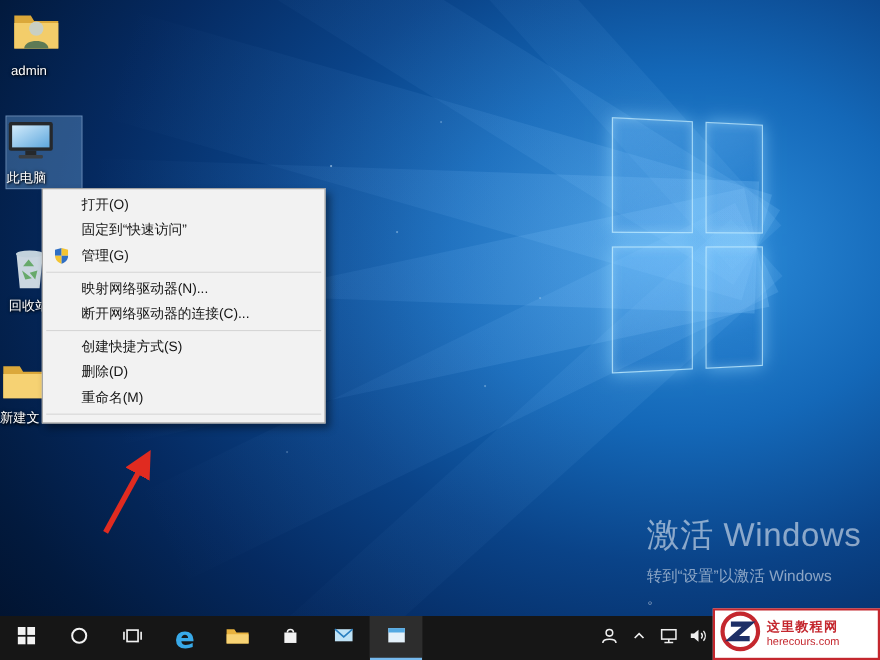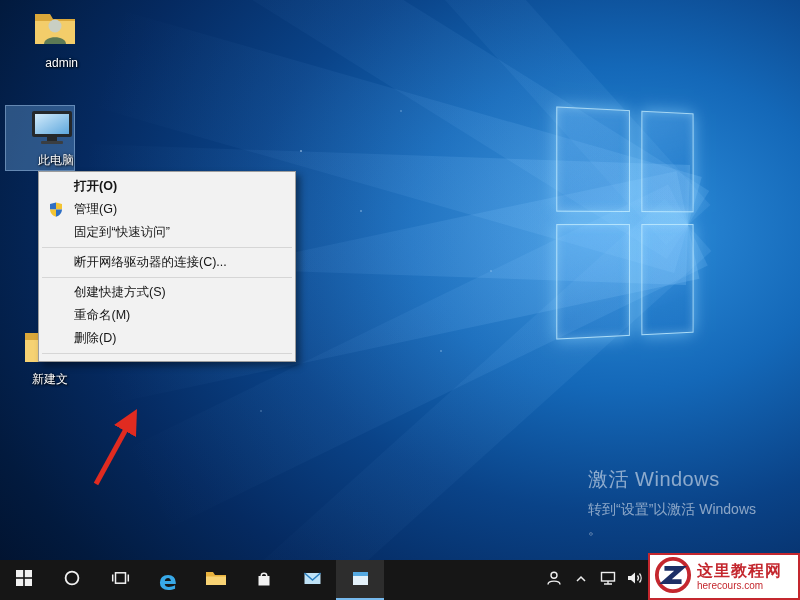--- a/index.html
+++ b/index.html
@@ -25,61 +25,61 @@
   .pane{background:linear-gradient(160deg, rgba(120,195,255,.34), rgba(60,130,210,.10) 70%);
     border:1px solid rgba(200,240,255,.8);
     box-shadow:0 0 16px rgba(140,210,255,.65), inset 0 0 10px rgba(180,230,255,.35)}
   .dust{position:absolute;left:300px;top:150px;width:2px;height:2px;border-radius:50%;
     background:rgba(210,235,255,.55);
     box-shadow:60px 60px rgba(210,235,255,.4), -80px 140px rgba(210,235,255,.3),
       140px 200px rgba(210,235,255,.35), -40px 260px rgba(210,235,255,.25),
       100px -40px rgba(210,235,255,.3), 190px 120px rgba(210,235,255,.3)}
 
   
-  .dicon{position:absolute;z-index:2;display:flex;flex-direction:column;align-items:flex-end;gap:3px;width:68px;cursor:default}
+  .dicon{position:absolute;z-index:2;display:flex;flex-direction:column;align-items:flex-start;gap:3px;width:68px;cursor:default}
   .dicon .dlabel{font-size:12px;line-height:13px;color:#fff;text-align:center;
     text-shadow:1px 1px 2px rgba(0,0,0,.95), 0 0 3px rgba(0,0,0,.7)}
   .dicon.selected{background:rgba(105,160,215,.40);outline:1px solid rgba(165,205,245,.6);padding:4px 0 3px}
   #icon-admin{left:10px;top:8px}
   #icon-thispc{left:6px;top:106px}
   #icon-recycle{left:8px;top:222px}
   #icon-newfolder{left:0px;top:328px}
 
   
   .ctx{position:absolute;left:38px;top:171px;width:258px;z-index:6;background:#f2f2f2;
     border:1px solid #9d9d9d;box-shadow:4px 4px 7px rgba(0,0,0,.42);padding:3px 0 4px;
     font-size:12.5px;color:#151515}
   .ctx .item{position:relative;height:23px;line-height:23px;padding-left:35px;white-space:nowrap}
-  .ctx .item.bold{font-weight:bold}
+  .ctx .item.bold{font-weight:normal}
   .ctx .sep{height:1px;background:#d6d6d6;margin:3px 3px}
   .ctx .micon{position:absolute;left:10px;top:4px}
 
   
   .note-arrow{position:absolute;left:78px;top:406px;z-index:9;pointer-events:none}
 
   
   .watermark{position:absolute;left:588px;top:466px;z-index:2;color:rgba(245,248,252,.55)}
-  .watermark .l1{font-size:20px;letter-spacing:.5px}
+  .watermark .l1{font-size:30px;letter-spacing:.5px}
   .watermark .l2{font-size:14px;margin-top:8px}
   .watermark .l3{font-size:14px;margin-top:2px}
 
   
   .taskbar{position:absolute;left:0;bottom:0;width:800px;height:40px;background:#161616;
     z-index:20;display:flex;align-items:stretch}
   .tbtn{width:48px;display:flex;align-items:center;justify-content:center;position:relative;cursor:pointer}
   .tbtn.active{background:#2d2d2d;box-shadow:inset 0 -2px 0 #76b9ed}
   .edge-e{color:#38a9e8;font-size:27px;font-weight:bold;font-family:"DejaVu Sans",sans-serif;line-height:1}
   .tray{margin-left:auto;margin-right:152px;display:flex}
   .tray .tbtn{width:27px}
 
   
   .sitebadge{position:absolute;right:0;bottom:0;width:152px;height:47px;z-index:30;background:#fff;
     border:2px solid #c4272e;display:flex;align-items:center;gap:5px;padding:2px 4px}
   .sitebadge .txt{display:flex;flex-direction:column;line-height:1.15}
-  .sitebadge .t1{color:#c4272e;font-weight:bold;font-size:16px;letter-spacing:1px}
+  .sitebadge .t1{color:#c4272e;font-weight:bold;font-size:12px;letter-spacing:1px}
   .sitebadge .t2{color:#c4272e;font-size:10px}
 </style>
 </head>
 <body>
 
 <div class="wallpaper">
   <div class="beam b1"></div>
   <div class="beam b2"></div>
   <div class="beam b3"></div>
   <div class="beam b4"></div>
@@ -147,45 +147,46 @@
 </div>
 
 <div class="watermark">
   <div class="l1">激活 Windows</div>
   <div class="l2">转到“设置”以激活 Windows</div>
   <div class="l3">。</div>
 </div>
 
 <div class="ctx">
   <div class="item bold"><span>打开(O)</span></div>
+  <div class="item"><span>固定到“快速访问”</span></div>
   <div class="item">
     <span class="micon">
       <svg width="14" height="15" viewBox="0 0 14 15">
         <defs>
             <clipPath id="sh">
               <path d="M7,.5 L13,2 V7 C13,11.2 10.4,13.6 7,14.8 C3.6,13.6 1,11.2 1,7 V2 Z"></path>
             </clipPath>
           </defs>
         <g clip-path="url(#sh)">
           <rect x="0" y="0" width="7" height="7.5" fill="#2f6fc4"></rect>
           <rect x="7" y="0" width="7" height="7.5" fill="#f3c433"></rect>
           <rect x="0" y="7.5" width="7" height="7.5" fill="#f3c433"></rect>
           <rect x="7" y="7.5" width="7" height="7.5" fill="#2f6fc4"></rect>
         </g>
       </svg>
     </span>
     <span>管理(G)</span>
   </div>
-  <div class="item"><span>固定到“快速访问”</span></div>
   <div class="sep"></div>
+  <div class="item"><span>映射网络驱动器(N)...</span></div>
   <div class="item"><span>断开网络驱动器的连接(C)...</span></div>
   <div class="sep"></div>
   <div class="item"><span>创建快捷方式(S)</span></div>
+  <div class="item"><span>删除(D)</span></div>
   <div class="item"><span>重命名(M)</span></div>
-  <div class="item"><span>删除(D)</span></div>
   <div class="sep"></div>
 </div>
 
 <svg class="note-arrow" width="72" height="86" viewBox="0 0 72 86">
   <defs>
     <marker id="ah" markerWidth="5" markerHeight="5" refX="2.5" refY="2.5" orient="auto">
       <path d="M0,0 L5,2.5 L0,5 Z" fill="#e02b20"></path>
     </marker>
   </defs>
   <line x1="18" y1="78" x2="53" y2="14" stroke="#e02b20" stroke-width="5" marker-end="url(#ah)"></line>

